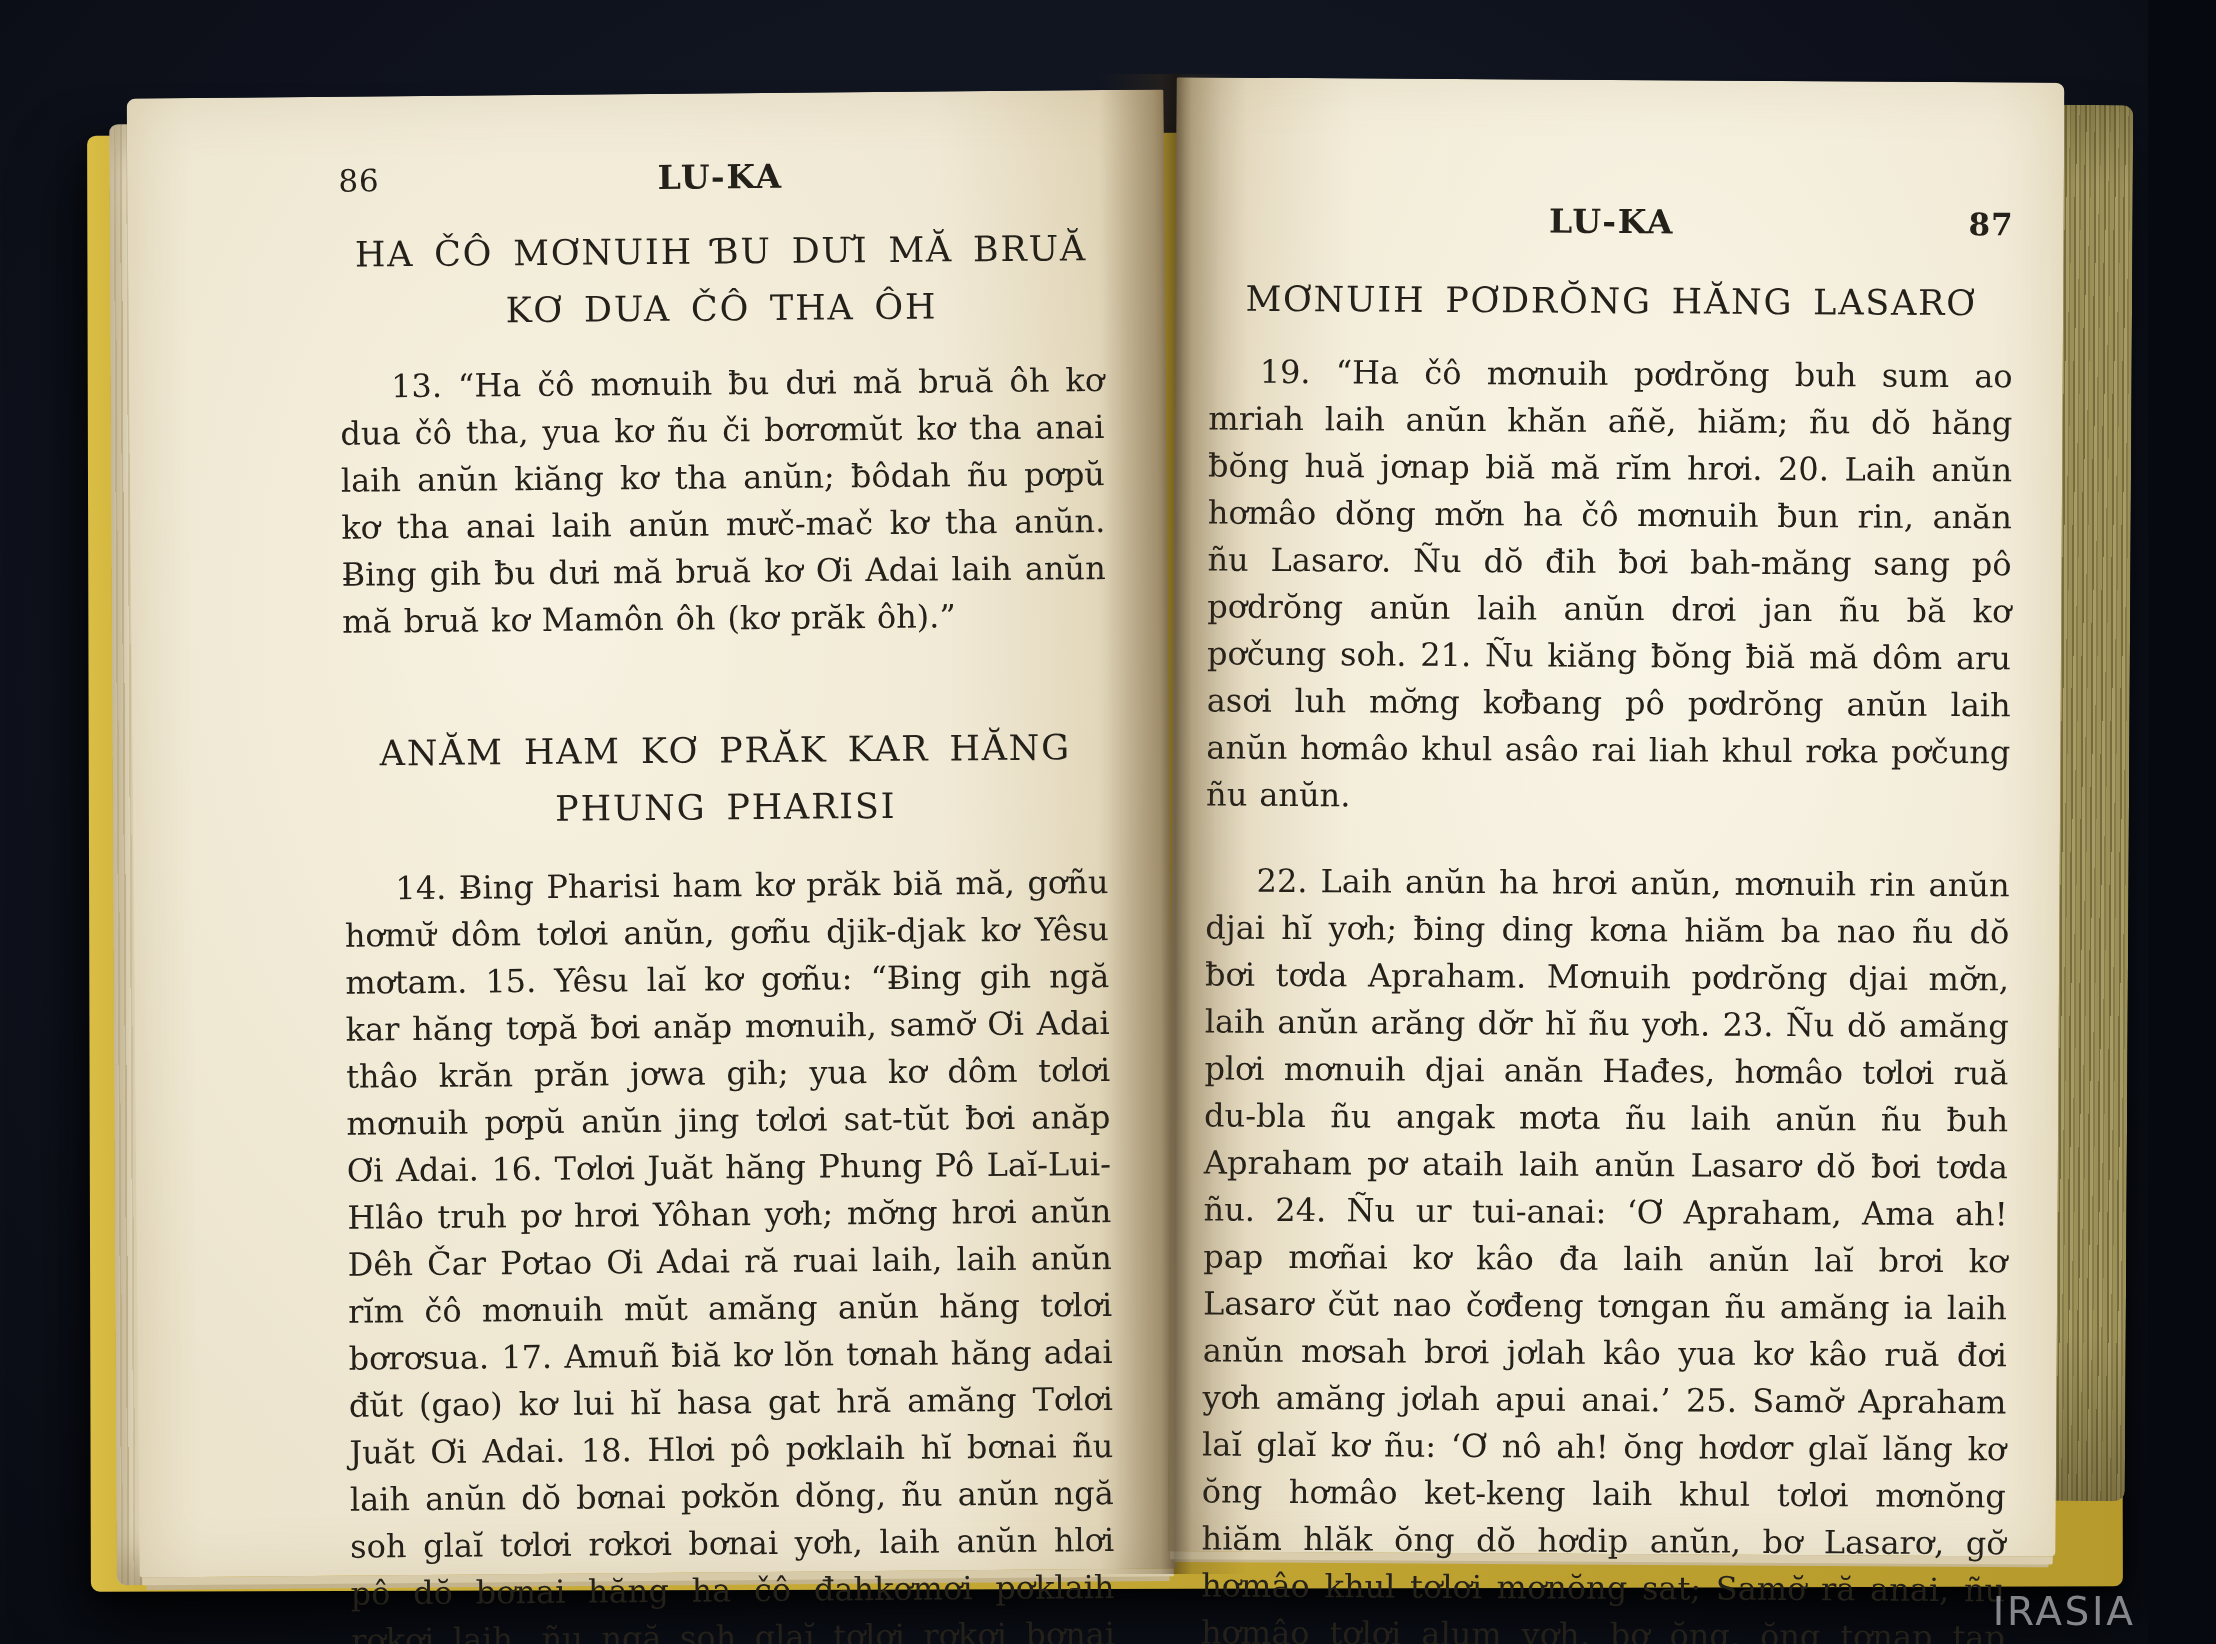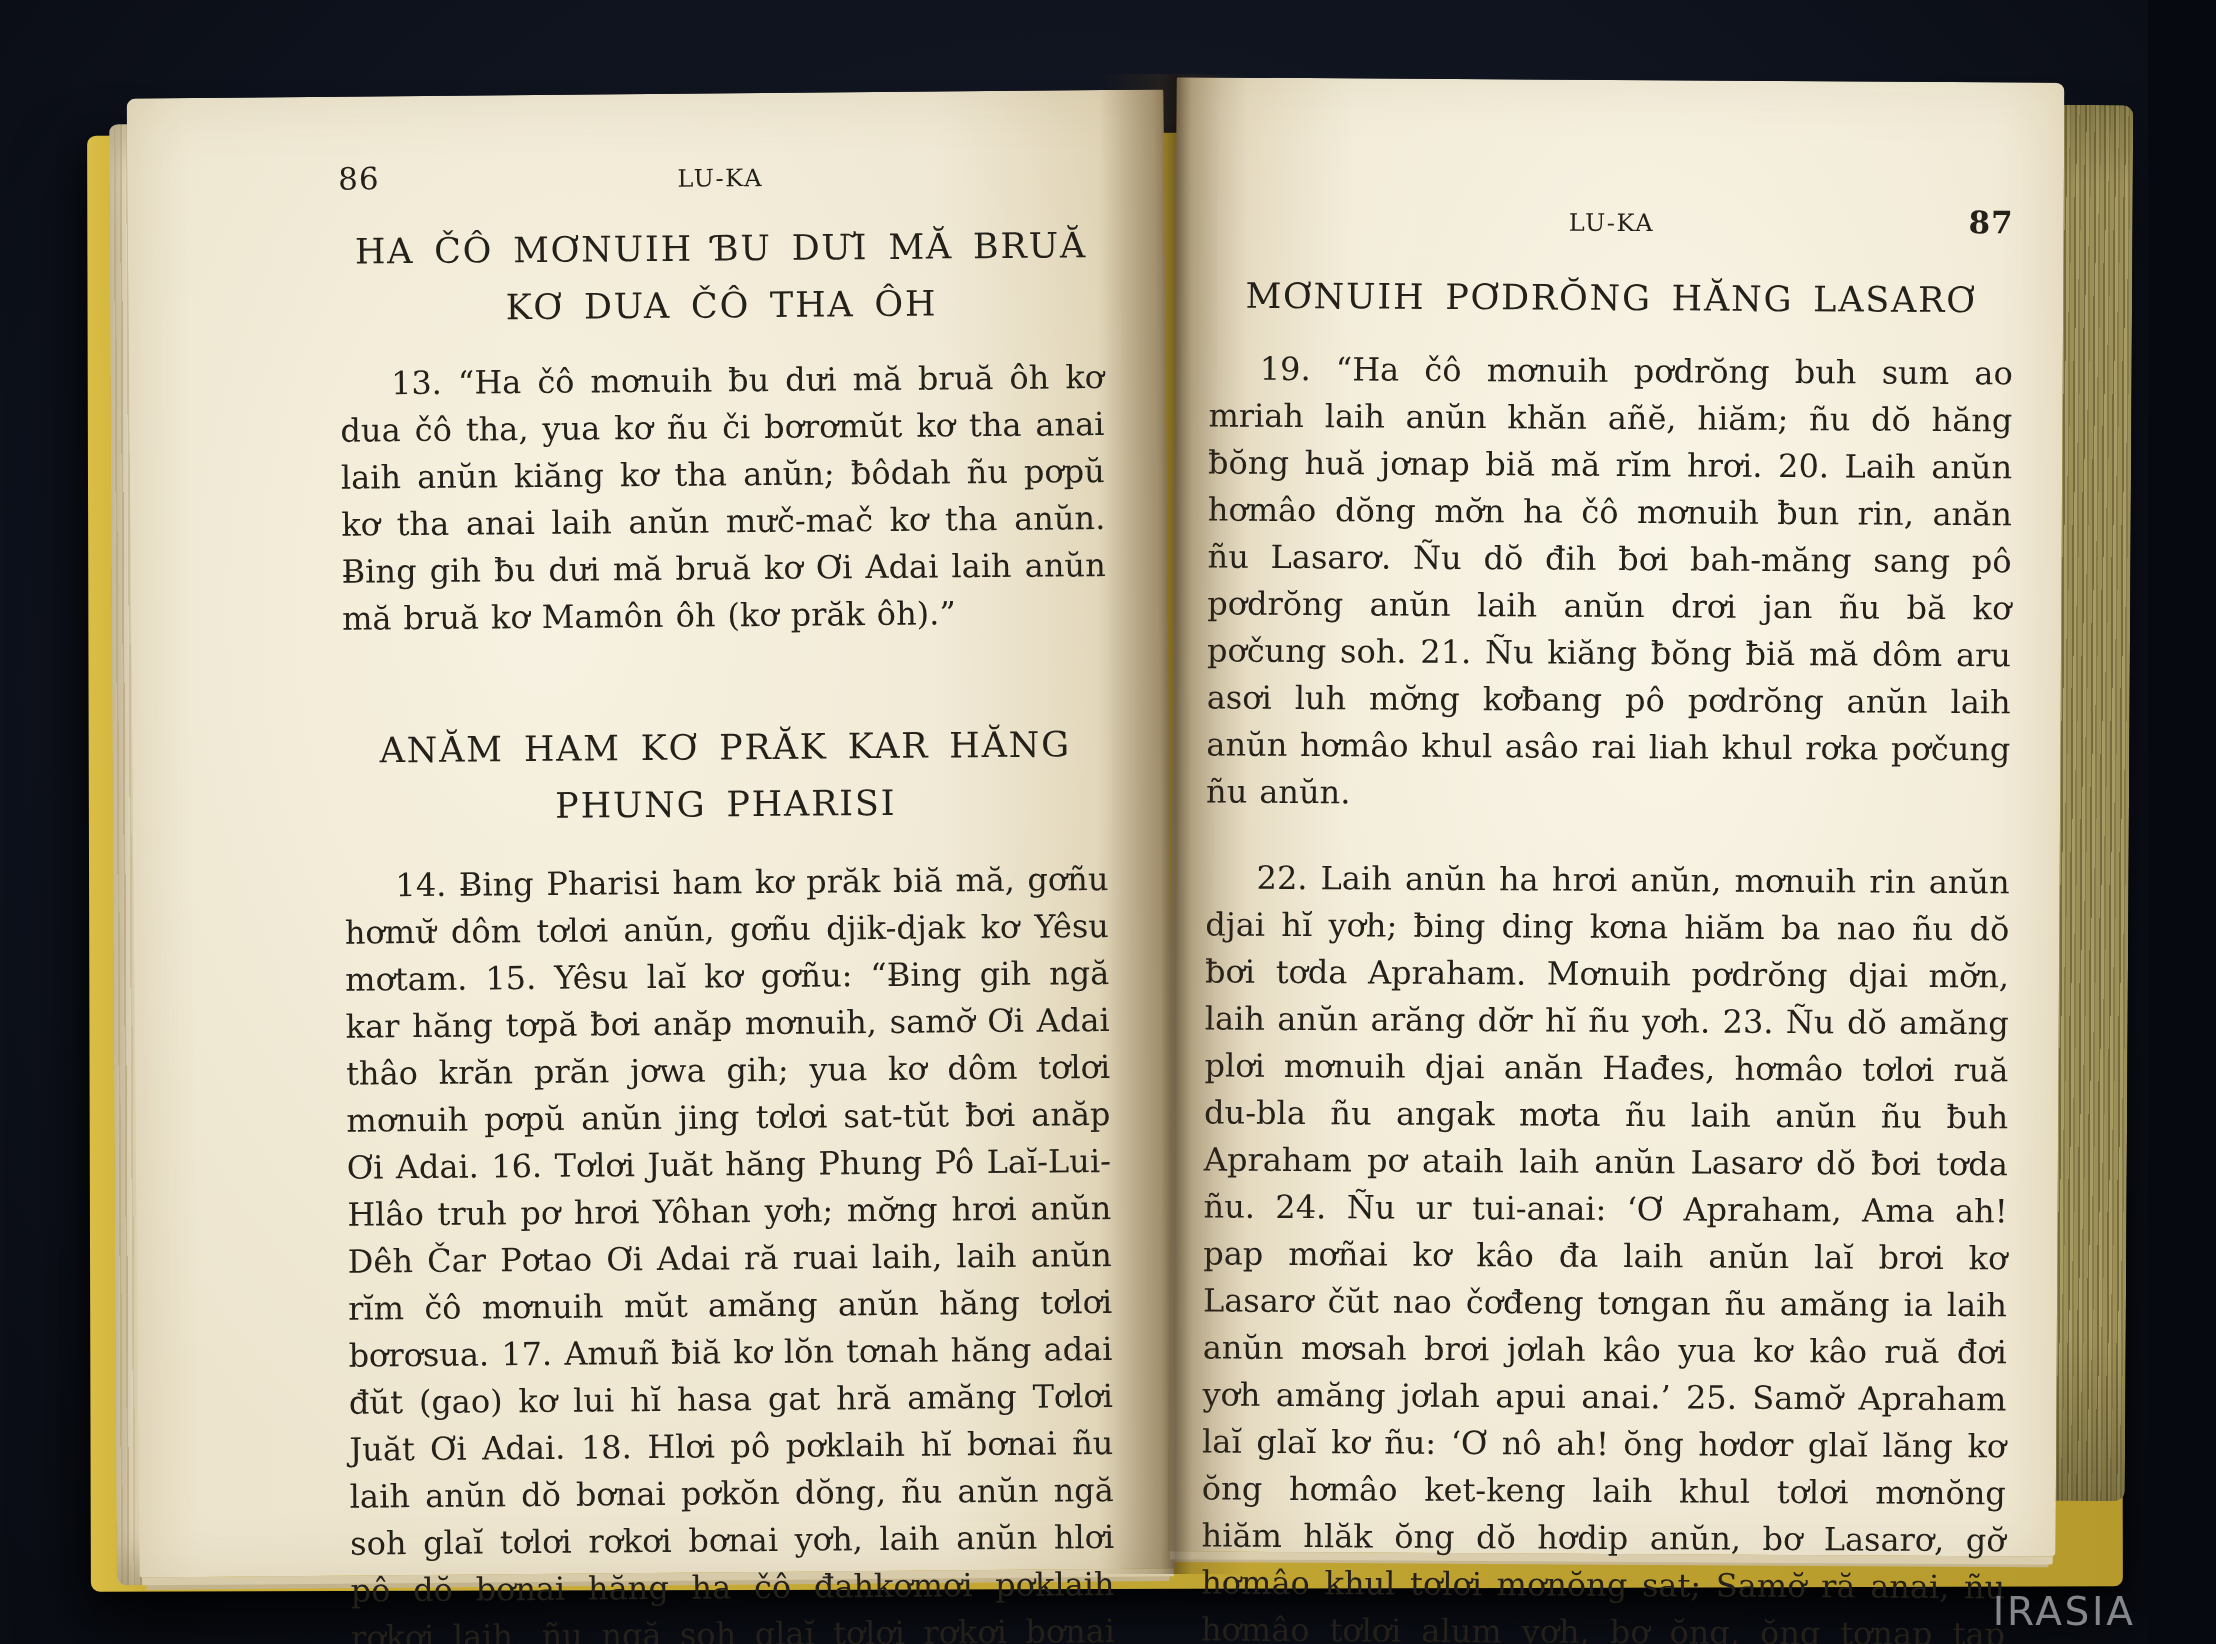--- a/index.html
+++ b/index.html
@@ -58,21 +58,21 @@
   .gutter{
     position:absolute;left:1098px;top:74px;width:149px;height:1500px;z-index:5;pointer-events:none;
     background:linear-gradient(to right, rgba(75,55,25,0) 0%, rgba(75,55,25,.30) 42%, rgba(38,26,10,.48) 52%, rgba(75,55,25,.22) 63%, rgba(75,55,25,0) 100%);
   }
   .page-header{
     display:grid;grid-template-columns:1fr auto 1fr;align-items:baseline;
     font-size:31px;letter-spacing:0.9px;
   }
   .page-header .num-left{justify-self:start;}
   .page-header .num-right{justify-self:end;font-weight:bold;}
-  .running{letter-spacing:1.8px;font-size:24px;}
+  .running{letter-spacing:1.8px;font-size:33px;font-weight:bold;}
   h2.sect{
     font-size:35px;font-weight:normal;text-align:center;
     letter-spacing:1.8px;word-spacing:7px;line-height:57px;margin:0;
   }
   .page-left h2.first{margin-top:26.6px;}
   .page-left h2.second{margin-top:80px;}
   .page-right h2.first{margin-top:32px;}
   p.para{
     font-size:32px;line-height:47px;text-align:justify;margin:0;
     text-indent:51px;word-spacing:1.8px;

